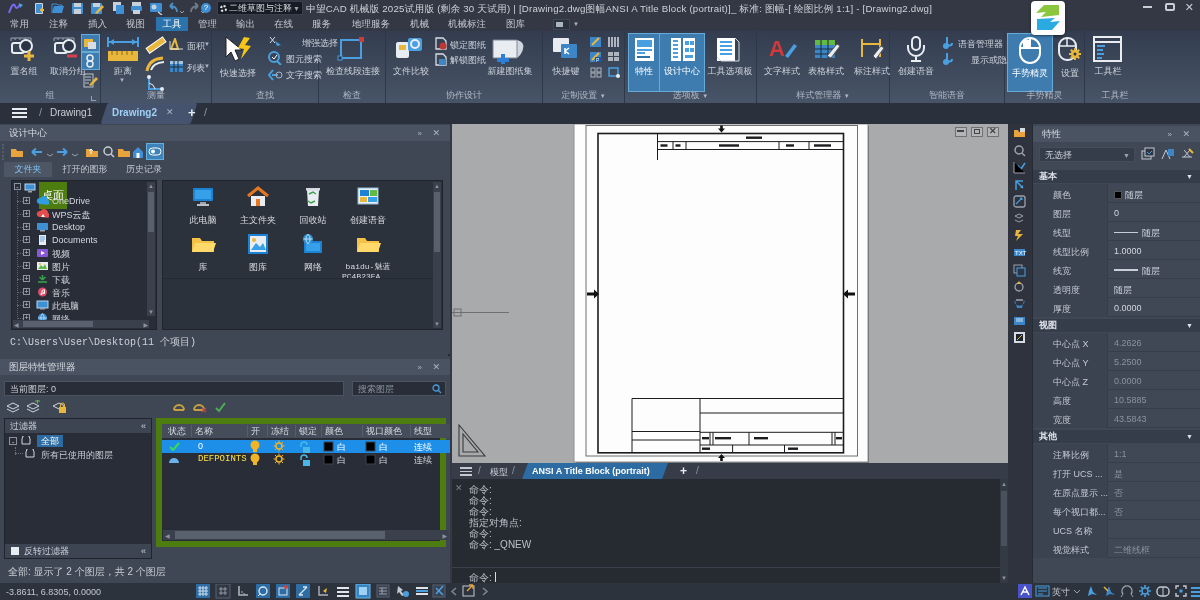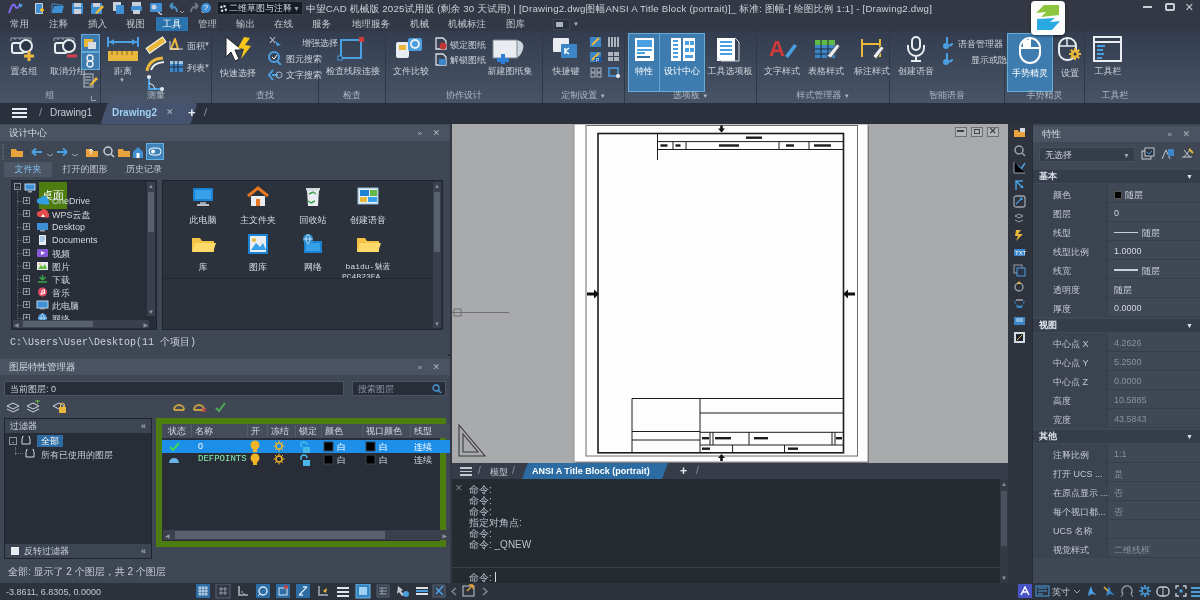--- a/index.html
+++ b/index.html
@@ -721,21 +721,21 @@
                 <path d="M1 5 v-2 a3 3 0 0 1 6 0" stroke="#49b8e8" stroke-width="1.5" fill="none"></path>
                 <rect x="3" y="5" width="7" height="6" fill="#49b8e8"></rect>
               </g>
       <rect x="162" y="2" width="9" height="9" fill="#000" stroke="#3c4452"></rect>
               <text x="175" y="10" font-size="9" fill="#fff">白</text>
       <rect x="204" y="2" width="9" height="9" fill="#000" stroke="#3c4452"></rect>
               <text x="217" y="10" font-size="9" fill="#fff">白</text>
       <text x="252" y="10" font-size="9" fill="#fff">连续</text>
     </svg>
   </div>
-  <div class="abs lrow" style="left:0;top:29px;width:288px;height:13px;color:#86efac">
+  <div class="abs lrow" style="left:0;top:29px;width:288px;height:13px;color:#fde047">
     <svg class="abs" style="left:6px;top:3px" width="12" height="8" viewBox="0 0 12 8">
               <path d="M1 7 a5 5 0 0 1 10 0z" fill="#6ab2e8"></path>
             </svg>
     <span class="abs" style="left:36px;top:1px;font-size:9px;font-family:'Liberation Mono',monospace">DEFPOINTS</span>
     <svg class="abs cellicons" width="288" height="13" viewBox="0 0 288 13">
       <circle cx="93" cy="5" r="4.5" fill="#f0b428"></circle>
               <rect x="91" y="9" width="4" height="3" fill="#f0b428"></rect>
       <g transform="translate(117,6)">
                 <circle r="3" fill="none" stroke="#f0b428" stroke-width="1.5"></circle>
                 <g stroke="#f0b428">

